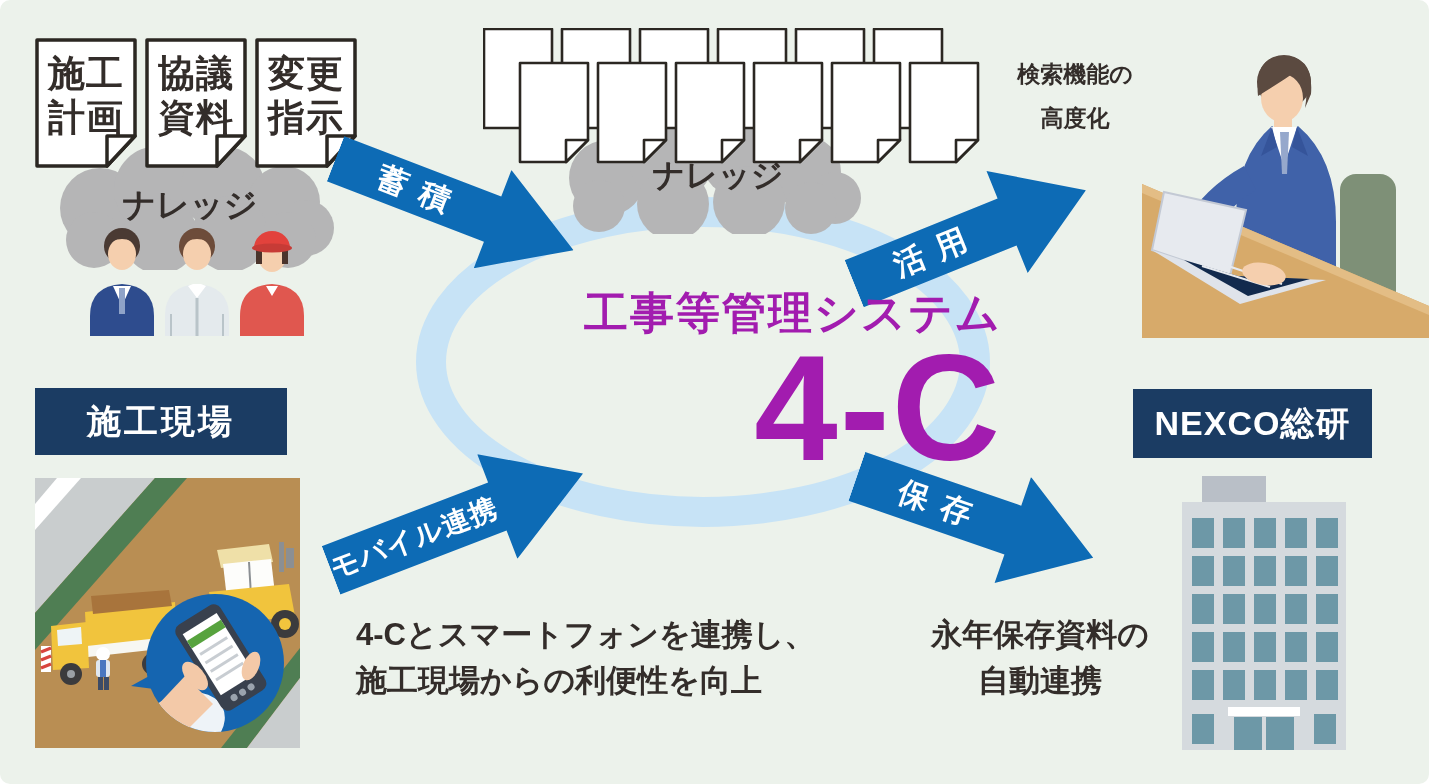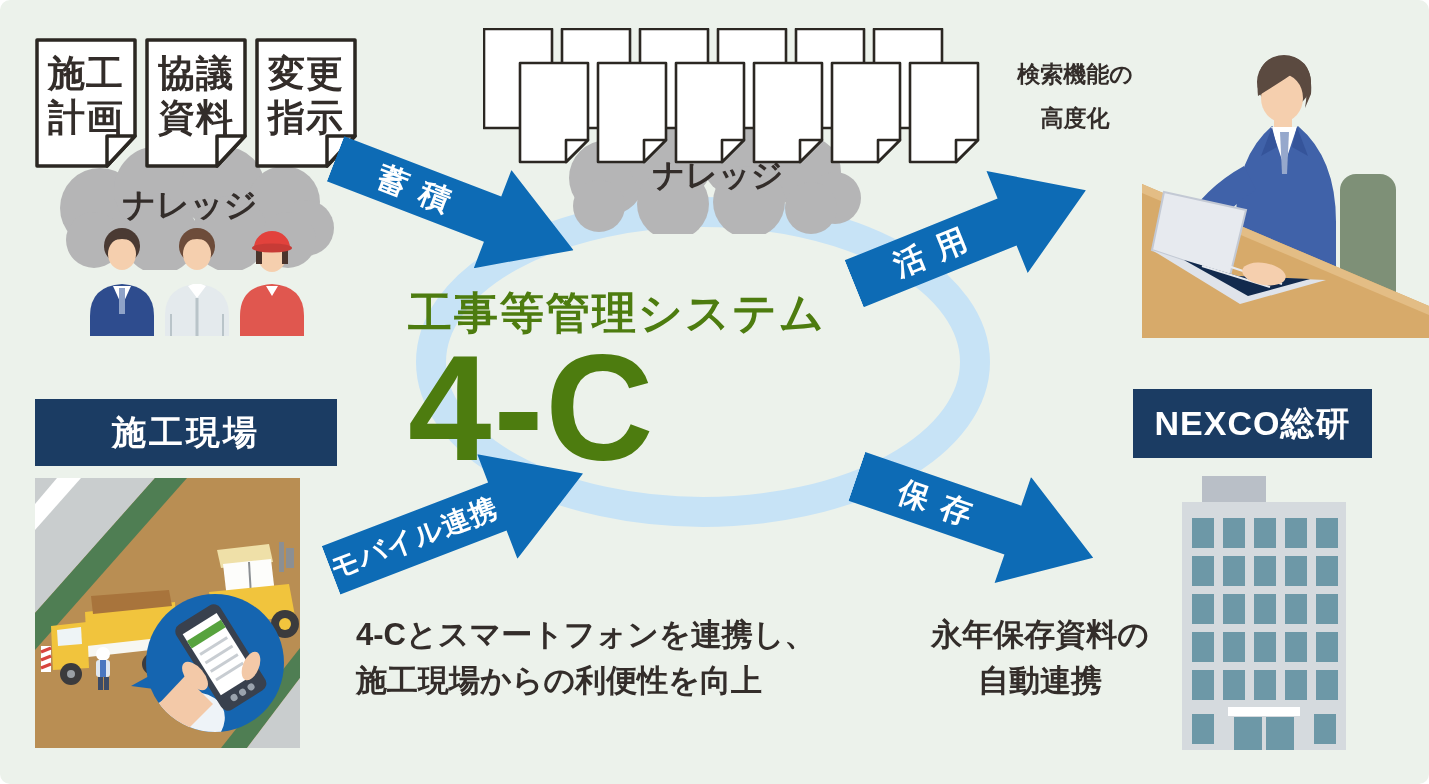--- a/index.html
+++ b/index.html
@@ -17,21 +17,21 @@
              font-size:37px;line-height:44px;font-weight:600;color:#332d2a;letter-spacing:1px;font-family:Liberation Serif, serif;}
 
   
   .arrow{display:flex;align-items:center;background:#0d6bb5;
          clip-path:polygon(0 27%,66% 27%,66% 0,100% 50%,66% 100%,66% 73%,0 73%);}
   .arrow .arrow-label{width:66%;text-align:center;color:#ffffff;font-weight:700;}
   .lbl-2ch{font-size:31px;letter-spacing:14px;text-indent:14px;}
   .lbl-long{font-size:28px;letter-spacing:1px;}
 
   
-  .center-block{left:408px;top:288px;width:594px;text-align:left;color:#4d7c0f;}
+  .center-block{left:408px;top:288px;width:594px;text-align:right;color:#a21caf;}
   .sys-title{font-size:44px;font-weight:800;letter-spacing:2px;line-height:50px;}
   .sys-name{font-size:150px;font-weight:800;line-height:128px;margin-top:6px;letter-spacing:2px;}
 
   
   .navy-label{background:#1b3c63;color:#ffffff;display:flex;align-items:center;justify-content:center;
               font-weight:700;font-size:34px;letter-spacing:3px;}
 
   
   .caption{color:#332d2a;font-weight:600;}
   .cap-center{text-align:center;}
@@ -186,21 +186,21 @@
   <div class="abs caption" style="left:356px;top:612px;width:480px;font-size:31px;line-height:46px">
     <div>4-Cとスマートフォンを連携し、</div>
     <div>施工現場からの利便性を向上</div>
   </div>
 
   <div class="abs caption cap-center" style="left:905px;top:612px;width:270px;font-size:31px;line-height:46px">
     <div>永年保存資料の</div>
     <div>自動連携</div>
   </div>
 
-  <div class="abs navy-label" style="left:35px;top:399px;width:302px;height:67px">施工現場</div>
+  <div class="abs navy-label" style="left:35px;top:388px;width:252px;height:67px">施工現場</div>
 
   <svg class="abs" style="left:35px;top:478px" width="265" height="270" viewBox="0 0 265 270">
     <rect width="265" height="270" fill="#b98e53"></rect>
     <polygon points="0,0 120,0 0,135" fill="#c9cdce"></polygon>
     <polygon points="22,0 46,0 0,52 0,26" fill="#ffffff"></polygon>
     <polygon points="120,0 152,0 0,172 0,135" fill="#4f7e53"></polygon>
     <polygon points="265,170 265,200 212,270 186,270" fill="#4f7e53"></polygon>
     <polygon points="265,200 265,270 212,270" fill="#c9cdce"></polygon>
 
     <g>

